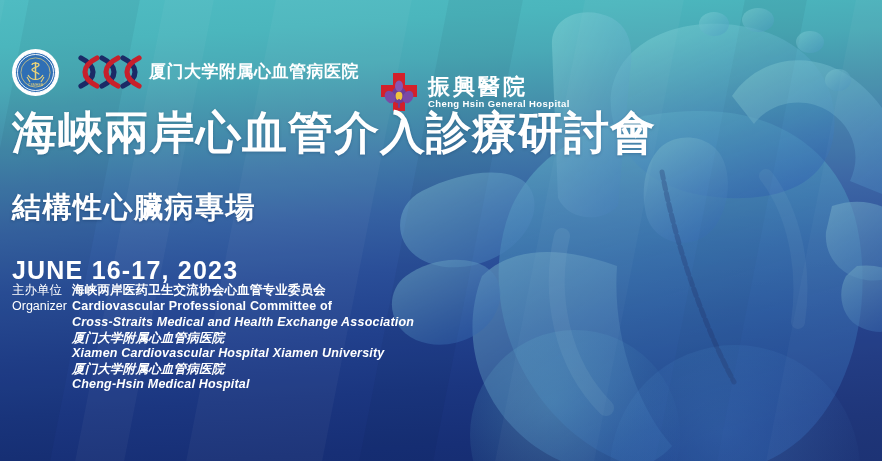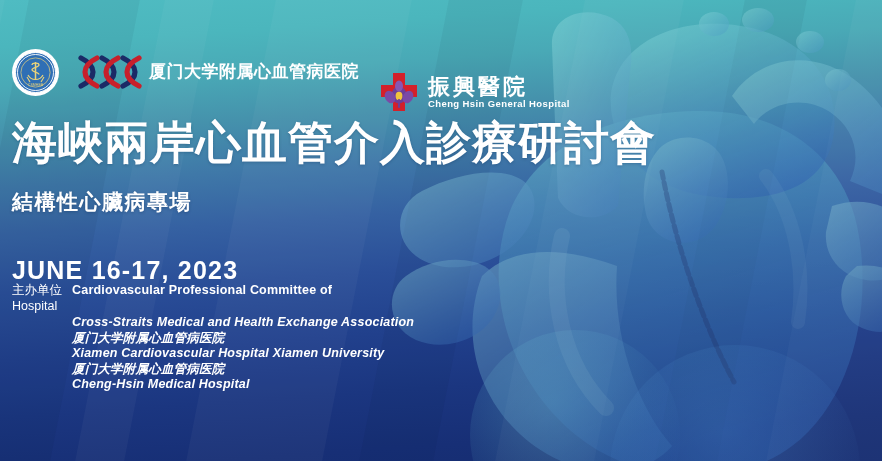--- a/index.html
+++ b/index.html
@@ -130,34 +130,34 @@
     font-weight: 700;
     letter-spacing: 0.4px;
     white-space: nowrap;
     margin-top: 1px;
   }
 
   
   .title {
     position: absolute;
     left: 12px;
-    top: 113px;
+    top: 103px;
     color: #ffffff;
     font-size: 45px;
     font-weight: 700;
     letter-spacing: 1px;
     white-space: nowrap;
     text-shadow: 0 1px 3px rgba(0,30,70,0.25);
   }
   .subtitle {
     position: absolute;
     left: 12px;
     top: 188px;
     color: #ffffff;
-    font-size: 21px;
+    font-size: 29px;
     font-weight: 700;
     letter-spacing: 1.5px;
     white-space: nowrap;
     text-shadow: 0 1px 3px rgba(0,30,70,0.3);
   }
   .date {
     position: absolute;
     left: 12px;
     top: 256px;
     color: #ffffff;
@@ -344,23 +344,24 @@
   </div>
 
   <div class="title">海峽兩岸心血管介入診療研討會</div>
   <div class="subtitle">結構性心臟病專場</div>
   <div class="date">JUNE 16-17, 2023</div>
 
   <div class="org">
     <div class="org-head">
       <div class="org-labels">
         <div>主办单位</div>
-        <div>Hospital</div>
+        <div>Organizer</div>
       </div>
       <div class="org-values">
+        <div>海峡两岸医药卫生交流协会心血管专业委员会</div>
         <div>Cardiovascular Professional Committee of</div>
       </div>
     </div>
     <div class="org-rest">
       <div>Cross-Straits Medical and Health Exchange Association</div>
       <div>厦门大学附属心血管病医院</div>
       <div>Xiamen Cardiovascular Hospital Xiamen University</div>
       <div>厦门大学附属心血管病医院</div>
       <div>Cheng-Hsin Medical Hospital</div>
     </div>

